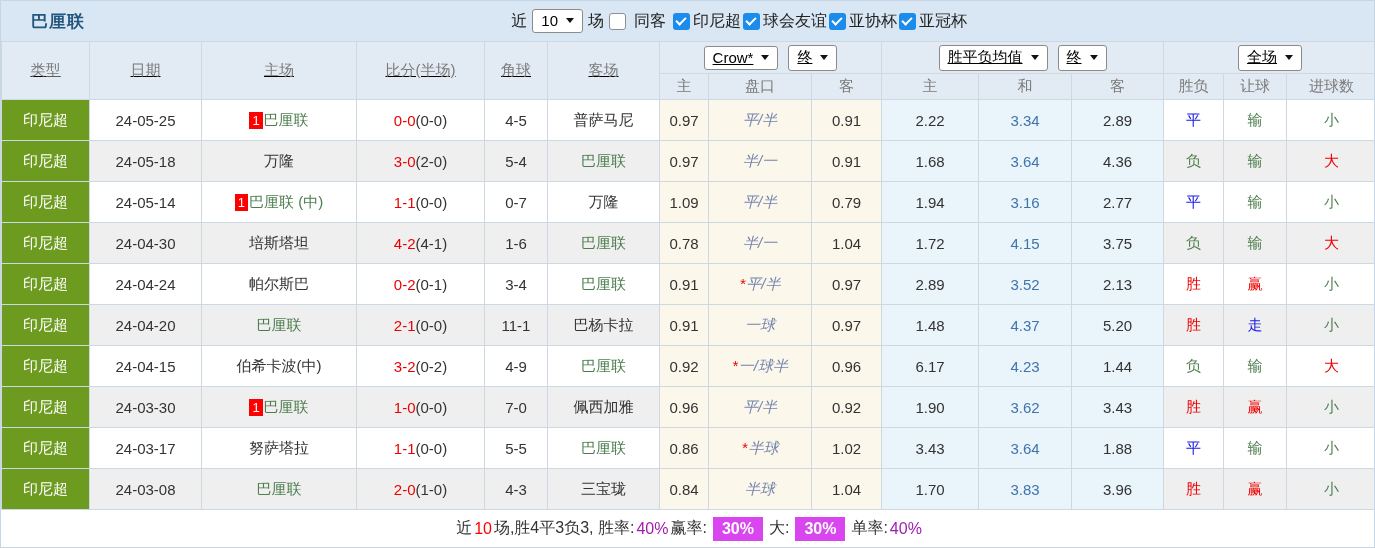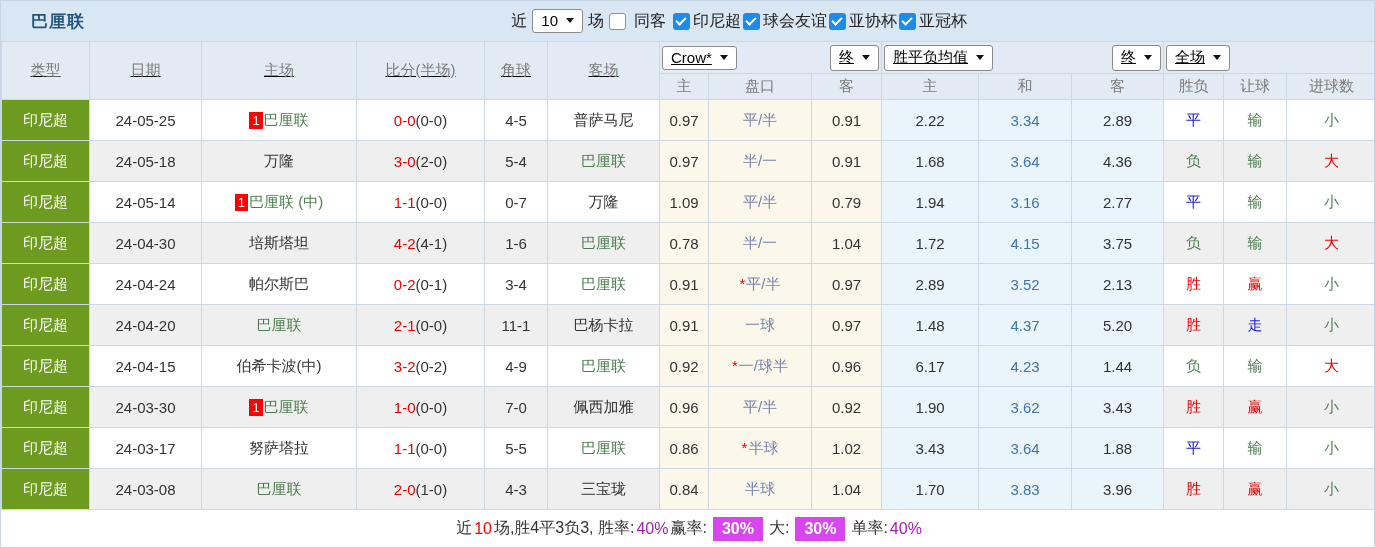--- a/index.html
+++ b/index.html
@@ -24,31 +24,31 @@
   .cb-label { margin:0 2px 0 3px; }
 
   
   table { border-collapse:collapse; table-layout:fixed; width:1375px; font-size:15px; }
   td,th { border:1px solid #ccd8e2; text-align:center; padding:0 2px; white-space:nowrap; overflow:hidden; font-weight:normal; }
   thead th { background:#e2ebf3; color:#7a7a7a; }
   tr.hrow-a { height:32px;text-decoration:underline; }
   tr.hrow-b { height:26px; }
   tr.hrow-b th { font-size:15px; }
   .grp { }
-  .grp-inner { display:flex; align-items:center; justify-content:space-between; gap:10px; }
+  .grp-inner { display:flex; align-items:center; justify-content:center; gap:10px; }
 
   tr.data-row { height:41px; }
   tr.data-row td { color:#333; }
   tr.data-row.even td { background:#efefef; }
   tr.data-row.odd td { background:#ffffff; }
   td.c-league { background:#6d9b1f !important; color:#fff !important; }
   td.hd { background:#fbf7eb !important; }
   td.od { background:#eaf4fb !important; }
   td.od-mid { color:#3f74ad !important; }
-  td.hd-mid { color:#7583ad !important; }
+  td.hd-mid { color:#7583ad !important;font-style:italic; }
 
   .t-red   { color:#ee0000 !important; }
   .t-blue  { color:#1414e6 !important; }
   .t-green { color:#4c7d4e !important; }
   .t-dark  { color:#333 !important; }
 
   .rank-badge { background:#f00; color:#fff; font-size:13px; padding:0 3px; margin-right:1px; display:inline-block; line-height:17px; }
   .star { color:#ee0000; margin-right:1px; }
 
   

